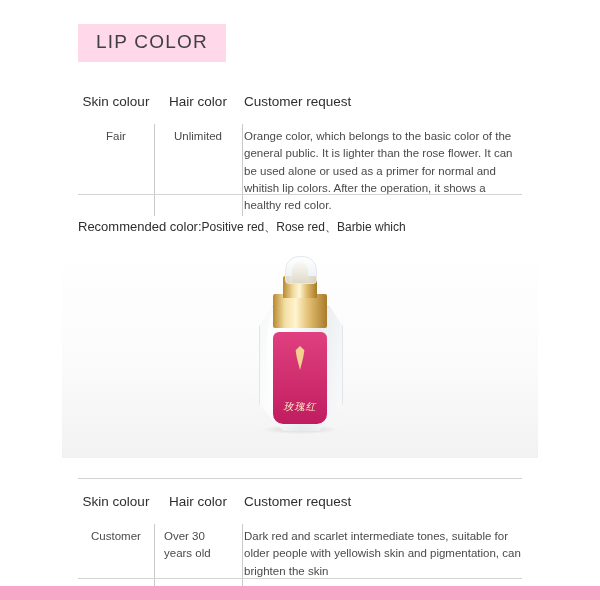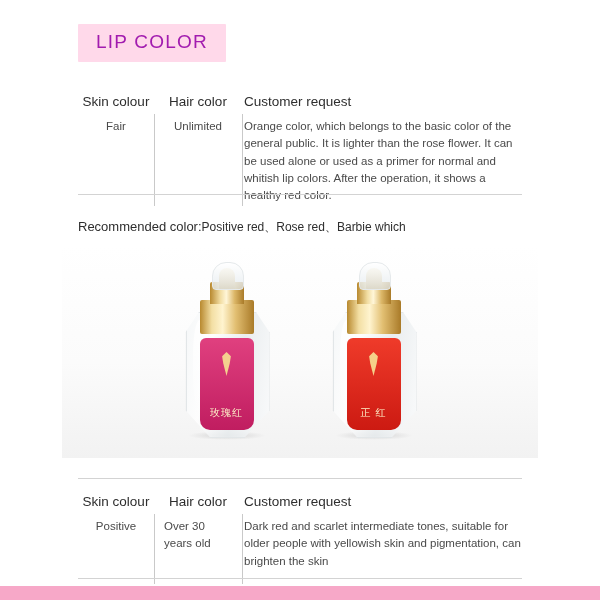--- a/index.html
+++ b/index.html
@@ -27,21 +27,21 @@
     position: absolute;
     left: 78px;
     top: 24px;
     background: #ffd9ea;
     padding: 7px 18px 9px 18px;
     border-radius: 1px;
   }
   .title-badge .title-text {
     font-size: 19px;
     letter-spacing: 1.2px;
-    color: #a21caf;
+    color: #404040;
     font-family: "Liberation Sans", sans-serif;
     font-weight: 400;
     white-space: nowrap;
     margin-top: 12px;
   }
 
   
   .info-block {
     position: absolute;
     left: 78px;
@@ -65,20 +65,21 @@
     font-weight: 400;
   }
   .head-label.req {
     text-align: center;
     padding-right: 24px;
   }
 
   .info-body {
     display: flex;
     align-items: flex-start;
+    margin-top: 10px;
     position: relative;
   }
   .cell-text {
     font-size: 11.5px;
     color: #4a4a4a;
     line-height: 1.45;
   }
   .cell-text.center { text-align: center; }
   .cell-text.left   { text-align: left; }
 
@@ -131,24 +132,25 @@
     width: 476px;
     height: 212px;
     background: linear-gradient(180deg,#ffffff 0%, #fbfbfb 55%, #f2f2f2 100%);
   }
   .bottle-row {
     position: absolute;
     left: 0; top: 0;
     width: 100%; height: 100%;
     display: flex;
     justify-content: center;
-    align-items: center;
+    align-items: flex-start;
     gap: 49px;
     padding-bottom: 14px;
     box-sizing: border-box;
+    font-style: italic;
   }
 
   .bottle {
     position: relative;
     width: 98px;
     height: 186px;
   }
 
   
   .glass {
@@ -313,32 +315,20 @@
         <div class="liquid" id="liq0" style="background: linear-gradient(rgb(224, 64, 127) 0%, rgb(192, 29, 96) 100%);">
           <div class="logo"></div>
           <div class="cn-label">玫瑰红</div>
         </div>
         <div class="collar"></div>
         <div class="neck"></div>
         <div class="dome-inner"></div>
         <div class="dome"></div>
       </div>
 
-      <div class="bottle">
-        <div class="shadow"></div>
-        <div class="glass"></div>
-        <div class="liquid" id="liq1" style="background: linear-gradient(rgb(239, 59, 42) 0%, rgb(204, 26, 18) 100%);">
-          <div class="logo"></div>
-          <div class="cn-label">正 红</div>
-        </div>
-        <div class="collar"></div>
-        <div class="neck"></div>
-        <div class="dome-inner"></div>
-        <div class="dome"></div>
-      </div>
 
 
     </div>
   </div>
 
   <div class="hline h2"></div>
 
   <div class="info-block block-2">
     <div class="info-head">
       <div class="col-skin">
@@ -348,21 +338,21 @@
         <span class="head-label">Hair color</span>
       </div>
       <div class="col-req">
         <span class="head-label req">Customer request</span>
       </div>
     </div>
     <div class="info-body">
       <div class="vline v1"></div>
       <div class="vline v2"></div>
       <div class="col-skin">
-        <div class="cell-text center">Positive</div>
+        <div class="cell-text center">Customer</div>
       </div>
       <div class="col-hair">
         <div class="cell-text left">Over 30 years old</div>
       </div>
       <div class="col-req">
         <div class="req-text">Dark red and scarlet intermediate tones, suitable for older people with yellowish skin and pigmentation, can brighten the skin</div>
       </div>
     </div>
   </div>
 

